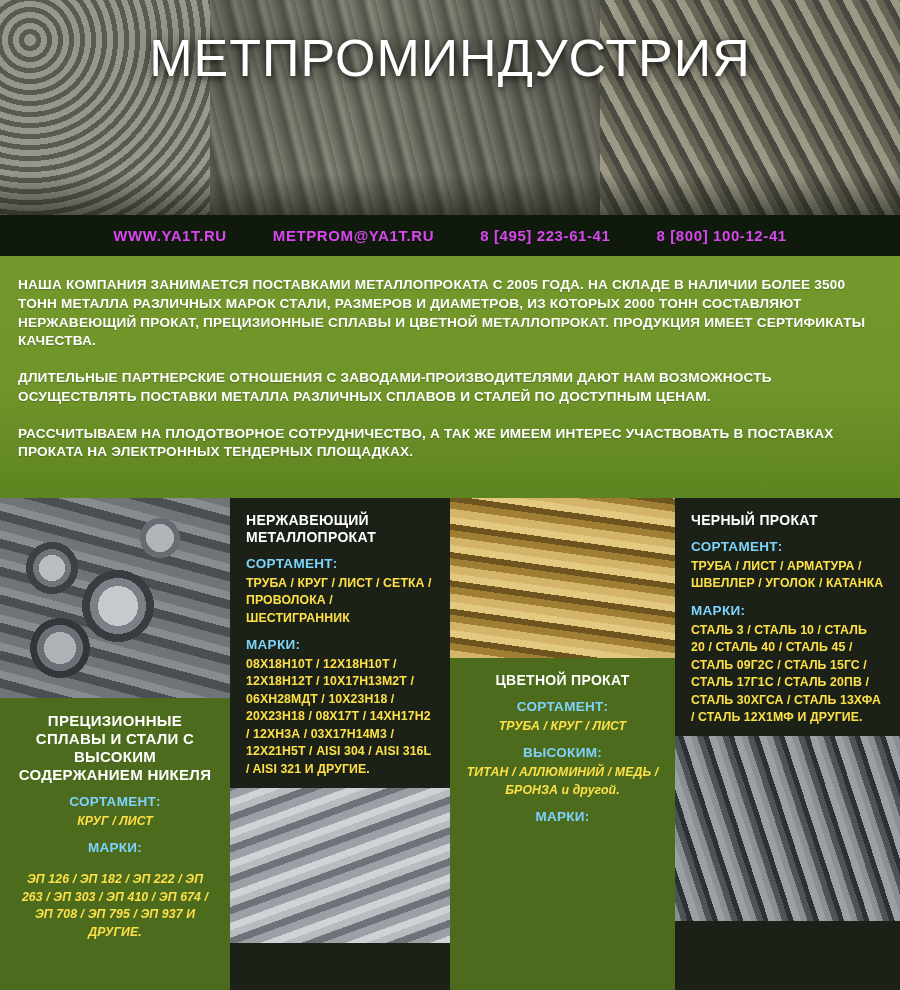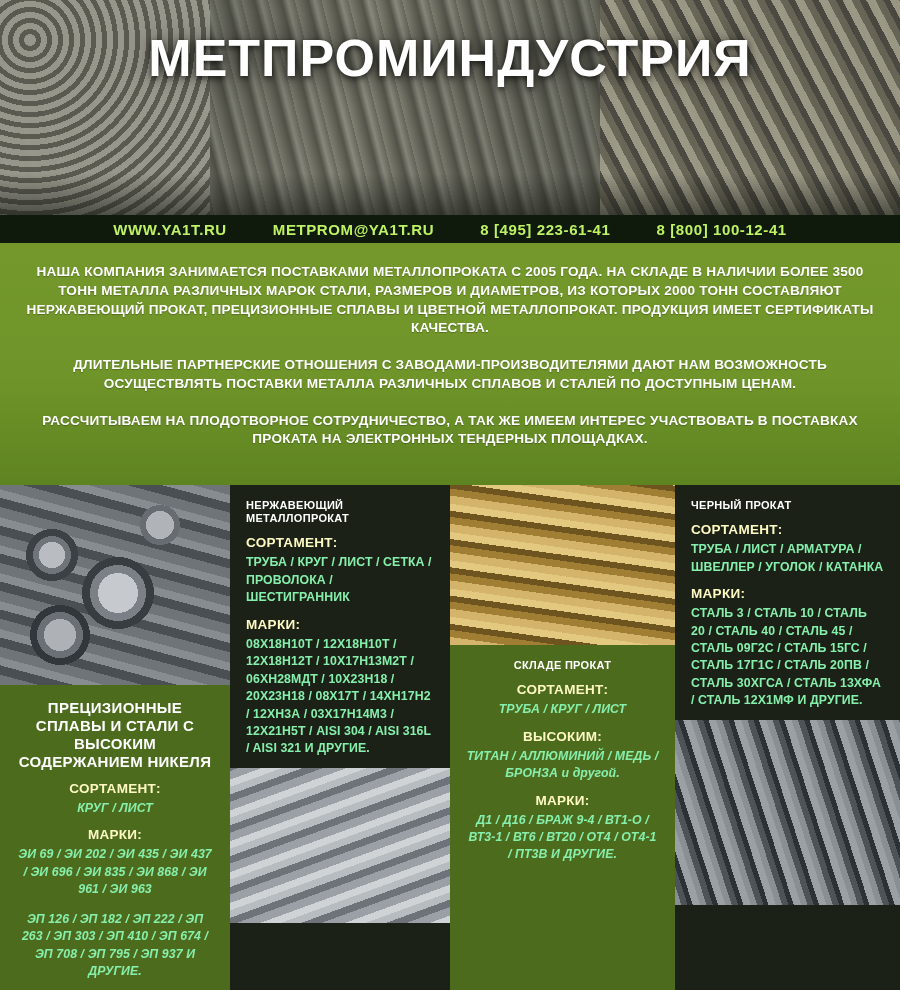--- a/index.html
+++ b/index.html
@@ -58,46 +58,45 @@
     height: 42px;
     background: linear-gradient(180deg, rgba(20,24,18,0.0), rgba(18,22,16,0.55));
   }
   .hero-title {
     position: absolute;
     left: 0; right: 0;
     top: 28px;
     text-align: center;
     color: #ffffff;
     font-size: 52px;
-    font-weight: bold;
+    font-weight: normal;
     letter-spacing: 1px;
     text-shadow: 0 2px 6px rgba(0,0,0,0.75), 0 0 22px rgba(0,0,0,0.5);
   }
 
   
   .contact-bar {
-    height: 28px;
+    height: 41px;
     background: #0f1a0d;
-    color: #bef264;
+    color: #d946ef;
     display: flex;
     align-items: center;
     justify-content: center;
     gap: 46px;
     font-size: 15px;
     font-weight: bold;
     letter-spacing: 0.6px;
   }
   .contact-bar span { white-space: nowrap; }
 
   
   .about {
     background: linear-gradient(180deg, #74982b 0%, #6f9429 55%, #5e8421 100%);
     padding: 20px 18px 18px 18px;
     color: #ffffff;
-    text-align: center;
   }
   .about p {
     margin: 0 0 18px 0;
     font-size: 13.6px;
     font-weight: bold;
     line-height: 1.38;
     letter-spacing: 0.2px;
     text-shadow: 0 1px 1px rgba(0,0,0,0.25);
   }
   .about p:last-child { margin-bottom: 18px; }
@@ -150,40 +149,40 @@
       repeating-linear-gradient(-68deg, rgba(255,255,255,0.07) 0 9px, rgba(0,0,0,0.18) 9px 18px),
       #565b60;
   }
 
   .block { padding: 14px 16px 10px 16px; }
   .block.green { background: #4d6b1d; }
   .block.dark { background: #1b2116; }
 
   .col-title {
     color: #ffffff;
-    font-size: 11px;
+    font-size: 14px;
     font-weight: bold;
     line-height: 1.2;
     letter-spacing: 0.3px;
     margin: 0 0 10px 0;
   }
   .col-title.center { text-align: center; }
   .col-title.big { font-size: 15px; text-align: center; }
 
   .sub-label {
-    color: #fef9c3;
+    color: #7dd3fc;
     font-size: 13.5px;
     font-weight: bold;
     margin: 10px 0 4px 0;
     letter-spacing: 0.3px;
   }
   .sub-label.center { text-align: center; }
 
   .list-text {
-    color: #86efac;
+    color: #fde047;
     font-size: 12.3px;
     font-weight: bold;
     line-height: 1.42;
     letter-spacing: 0.1px;
     margin: 0;
   }
   .list-text.center { text-align: center; font-style: italic; }
   .gap { height: 12px; }
 
   .col-1 .block { text-align: center; }
@@ -215,47 +214,45 @@
 
   <div class="columns">
 
     <div class="col col-1">
       <div class="photo ph-pipes"></div>
       <div class="block green">
         <div class="col-title center big">ПРЕЦИЗИОННЫЕ СПЛАВЫ И СТАЛИ С ВЫСОКИМ СОДЕРЖАНИЕМ НИКЕЛЯ</div>
         <div class="sub-label center">СОРТАМЕНТ:</div>
         <p class="list-text center">КРУГ / ЛИСТ</p>
         <div class="sub-label center">МАРКИ:</div>
-        <p class="list-text center">ЭИ 69 / ЭИ 202 / ЭИ 435 / ЭИ 437 / ЭИ 696 / ЭИ 835 / ЭИ 868 / ЭИ 961 / ЭИ 963</p>
         <div class="gap"></div>
         <p class="list-text center">ЭП 126 / ЭП 182 / ЭП 222 / ЭП 263 / ЭП 303 / ЭП 410 / ЭП 674 / ЭП 708 / ЭП 795 / ЭП 937  И ДРУГИЕ.</p>
       </div>
     </div>
 
     <div class="col col-2">
       <div class="block dark">
         <div class="col-title">НЕРЖАВЕЮЩИЙ МЕТАЛЛОПРОКАТ</div>
         <div class="sub-label">СОРТАМЕНТ:</div>
         <p class="list-text">ТРУБА / КРУГ / ЛИСТ / СЕТКА / ПРОВОЛОКА / ШЕСТИГРАННИК</p>
         <div class="sub-label">МАРКИ:</div>
         <p class="list-text">08Х18Н10Т / 12Х18Н10Т / 12Х18Н12Т / 10Х17Н13М2Т / 06ХН28МДТ / 10Х23Н18 / 20Х23Н18 / 08Х17Т / 14ХН17Н2 / 12ХН3А / 03Х17Н14М3 / 12Х21Н5Т / AISI 304 / AISI 316L / AISI 321 И ДРУГИЕ.</p>
       </div>
       <div class="photo ph-sheets"></div>
     </div>
 
     <div class="col col-3">
       <div class="photo ph-brass"></div>
       <div class="block green">
-        <div class="col-title center">СКЛАДЕ ПРОКАТ</div>
+        <div class="col-title center">ЦВЕТНОЙ ПРОКАТ</div>
         <div class="sub-label center">СОРТАМЕНТ:</div>
         <p class="list-text center">ТРУБА / КРУГ / ЛИСТ</p>
         <div class="sub-label center">ВЫСОКИМ:</div>
         <p class="list-text center">ТИТАН / АЛЛЮМИНИЙ / МЕДЬ / БРОНЗА и другой.</p>
         <div class="sub-label center">МАРКИ:</div>
-        <p class="list-text center">Д1 / Д16 / БРАЖ 9-4 / ВТ1-О / ВТ3-1 / ВТ6 / ВТ20 / ОТ4 / ОТ4-1 / ПТ3В И ДРУГИЕ.</p>
       </div>
     </div>
 
     <div class="col col-4">
       <div class="block dark">
         <div class="col-title">ЧЕРНЫЙ ПРОКАТ</div>
         <div class="sub-label">СОРТАМЕНТ:</div>
         <p class="list-text">ТРУБА / ЛИСТ / АРМАТУРА / ШВЕЛЛЕР / УГОЛОК / КАТАНКА</p>
         <div class="sub-label">МАРКИ:</div>
         <p class="list-text">СТАЛЬ 3 / СТАЛЬ 10 / СТАЛЬ 20 / СТАЛЬ 40 / СТАЛЬ 45 / СТАЛЬ 09Г2С / СТАЛЬ 15ГС / СТАЛЬ 17Г1С / СТАЛЬ 20ПВ / СТАЛЬ 30ХГСА / СТАЛЬ 13ХФА / СТАЛЬ 12Х1МФ И ДРУГИЕ.</p>

